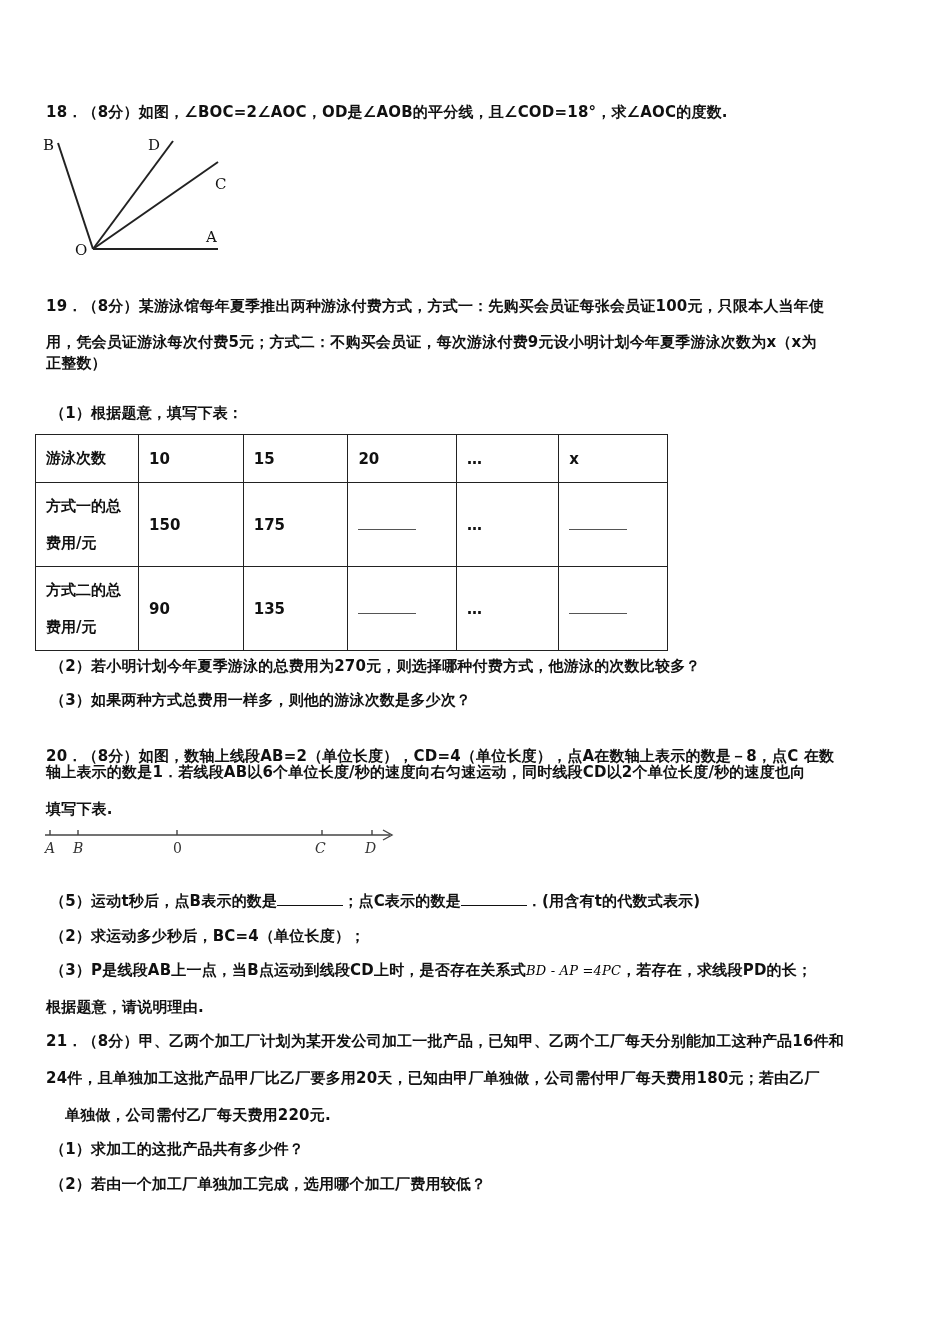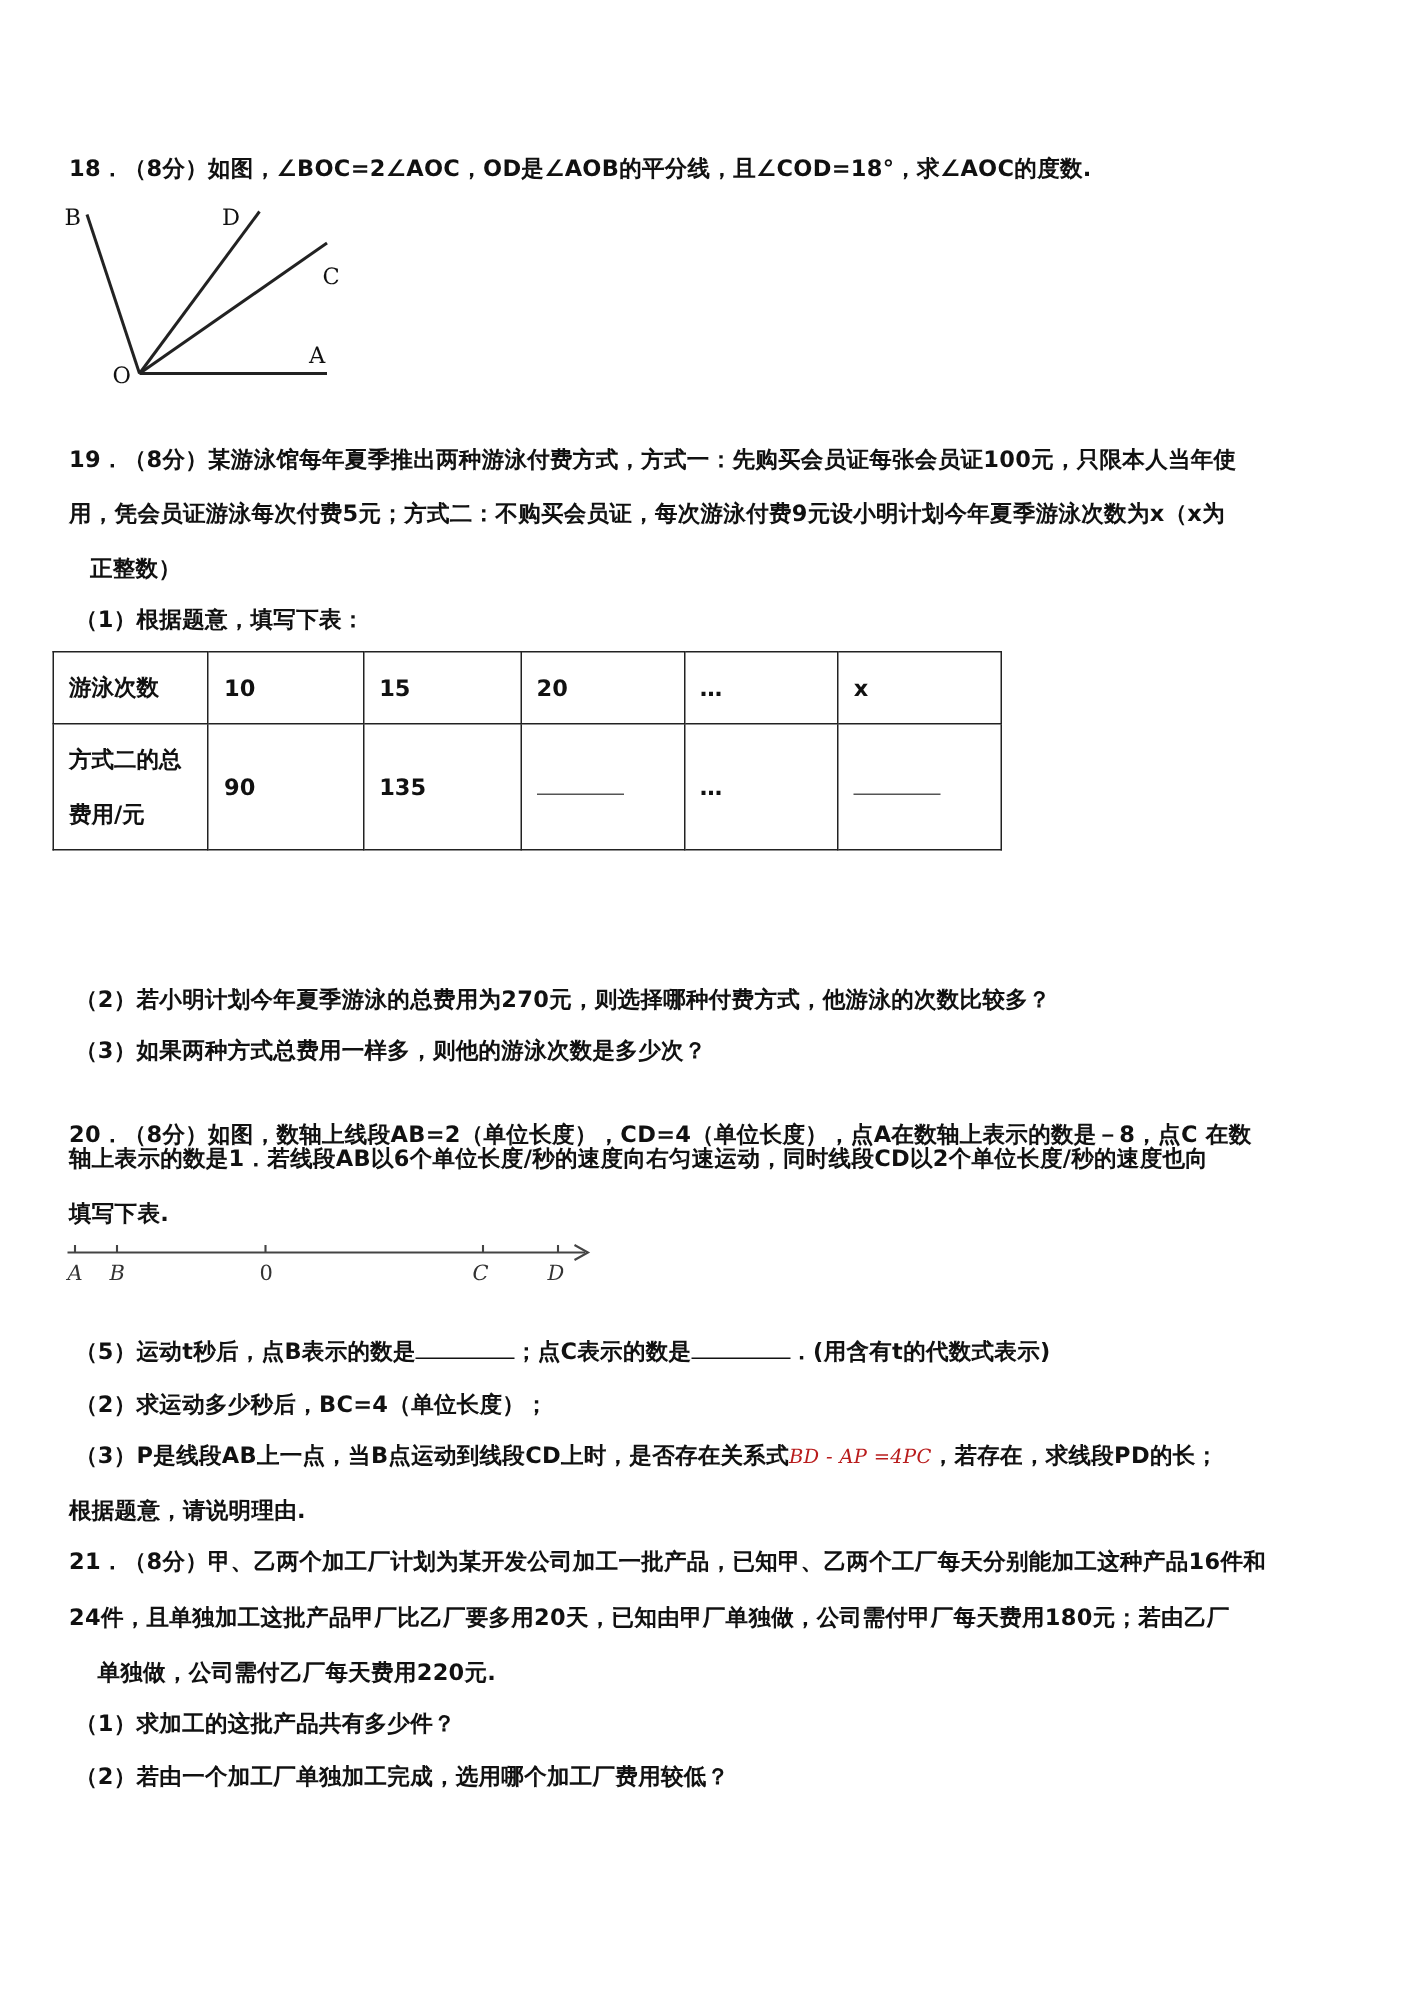--- a/index.html
+++ b/index.html
@@ -9,21 +9,21 @@
   .sub { left: 50px; }
   .fig { position: absolute; }
   table.fee { position: absolute; left: 35px; top: 434px; border-collapse: collapse; width: 633px; }
   table.fee td { border: 1.4px solid #222; font-size: 15px; font-weight: bold; padding: 0 10px; vertical-align: middle; }
   table.fee tr.h td { height: 47px; }
   table.fee tr.r td { height: 83px; }
   table.fee td.lbl { width: 93px; line-height: 37px; }
   table.fee td.c { width: 93px; margin-top: 20px; }
   .blank { display: inline-block; width: 58px; border-bottom: 1px solid #555; height: 10px; }
   .ul { display: inline-block; width: 66px; border-bottom: 1px solid #111; height: 14px; vertical-align: baseline; }
-  .math { font-family: "DejaVu Serif", serif; font-style: italic; font-weight: normal; color: #b91c1c; font-size: 13px; }
+  .math { font-family: "DejaVu Serif", serif; font-style: italic; font-weight: normal; color: #000000; font-size: 13px; }
 </style>
 </head>
 <body>
 
 <div class="line" style="top:102px;">18．（8分）如图，∠BOC=2∠AOC，OD是∠AOB的平分线，且∠COD=18°，求∠AOC的度数.</div>
 
 <svg class="fig" style="left:38px; top:132px;" width="200" height="130" viewBox="0 0 200 130">
   <g stroke="#222" stroke-width="2" fill="none">
     <line x1="55" y1="117" x2="20" y2="11"></line>
     <line x1="55" y1="117" x2="135" y2="9"></line>
@@ -34,32 +34,43 @@
     <text x="5" y="18">B</text>
     <text x="110" y="18">D</text>
     <text x="177" y="57">C</text>
     <text x="37" y="123">O</text>
     <text x="168" y="110">A</text>
   </g>
 </svg>
 
 <div class="line" style="top:296px;">19．（8分）某游泳馆每年夏季推出两种游泳付费方式，方式一：先购买会员证每张会员证100元，只限本人当年使</div>
 <div class="line" style="top:332px;">用，凭会员证游泳每次付费5元；方式二：不购买会员证，每次游泳付费9元设小明计划今年夏季游泳次数为x（x为</div>
-<div class="line" style="top:369px;margin-left:14px;">正整数）</div>
+<div class="line" style="top:353px;">正整数）</div>
 <div class="line sub" style="top:403px;">（1）根据题意，填写下表：</div>
 
 <table class="fee">
   <tbody>
       <tr class="h">
     <td class="lbl">游泳次数</td>
     <td class="c">10</td>
     <td class="c">15</td>
     <td class="c">20</td>
     <td class="c">…</td>
     <td class="c">x</td>
+  </tr>
+  <tr class="r">
+    <td class="lbl">
+      <div>方式一的总</div>
+      <div>费用/元</div>
+    </td>
+    <td class="c">150</td>
+    <td class="c">175</td>
+    <td class="c"><span class="blank"></span></td>
+    <td class="c">…</td>
+    <td class="c"><span class="blank"></span></td>
   </tr>
   <tr class="r">
     <td class="lbl">
       <div>方式二的总</div>
       <div>费用/元</div>
     </td>
     <td class="c">90</td>
     <td class="c">135</td>
     <td class="c"><span class="blank"></span></td>
     <td class="c">…</td>

